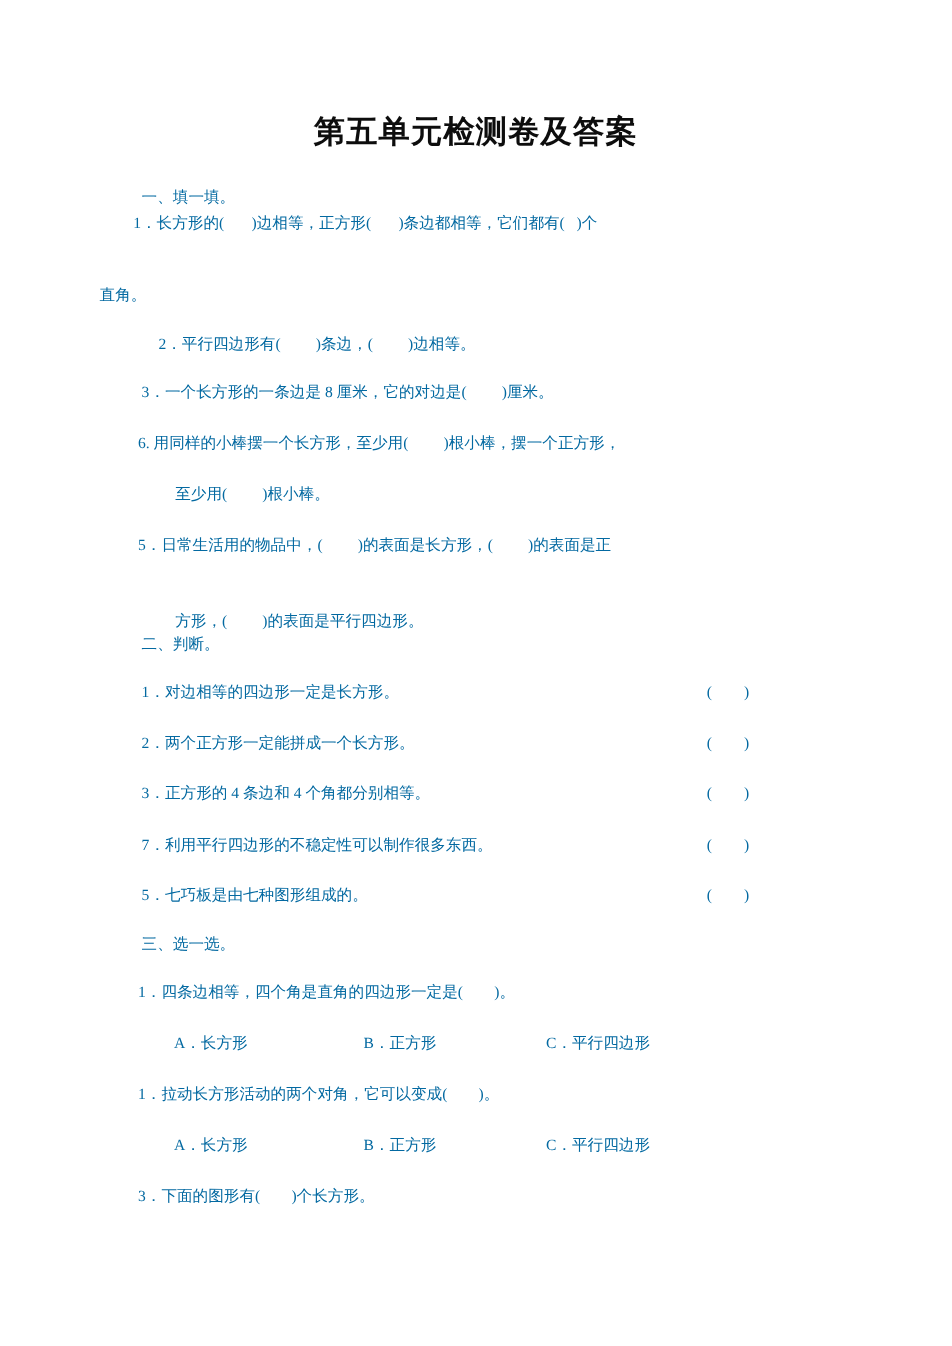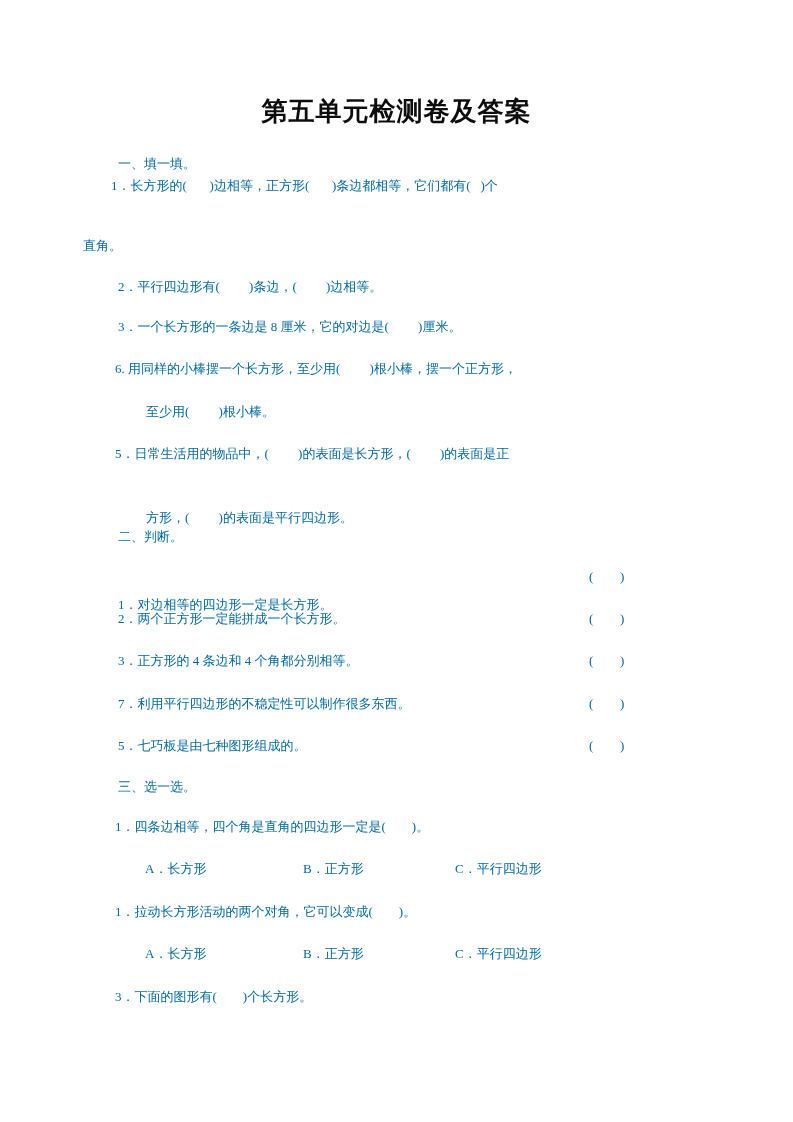--- a/index.html
+++ b/index.html
@@ -14,21 +14,21 @@
     background: #ffffff;
     overflow: hidden;
     font-family: "Liberation Serif", "DejaVu Serif", serif;
   }
   .title {
     position: absolute;
     left: 0;
     top: 92px;
     width: 100%;
     text-align: center;
-    font-family: Liberation Sans, sans-serif;
+    font-family: Liberation Mono, monospace;
     font-weight: bold;
     font-size: 26px;
     line-height: 38px;
     color: #0d0d0d;
     letter-spacing: 1px;
     margin: 0;
   }
   .line {
     position: absolute;
     white-space: pre;
@@ -44,32 +44,32 @@
 <body>
 
 <div class="page">
 
   <h1 class="title">第五单元检测卷及答案</h1>
 
   <section>
     <div class="line" style="left:118px; top:150px">一、填一填。</div>
     <div class="line" style="left:111px; top:172px">1．长方形的(       )边相等，正方形(       )条边都相等，它们都有(   )个</div>
     <div class="line" style="left:83px;  top:232px">直角。</div>
-    <div class="line" style="left:118px; top:273px">2．平行四边形有(         )条边，(         )边相等。</div>
+    <div class="line" style="left:132px; top:273px">2．平行四边形有(         )条边，(         )边相等。</div>
     <div class="line" style="left:118px; top:313px">3．一个长方形的一条边是 8 厘米，它的对边是(         )厘米。</div>
     <div class="line" style="left:115px; top:355px">6. 用同样的小棒摆一个长方形，至少用(         )根小棒，摆一个正方形，</div>
     <div class="line" style="left:146px; top:398px">至少用(         )根小棒。</div>
     <div class="line" style="left:115px; top:440px">5．日常生活用的物品中，(         )的表面是长方形，(         )的表面是正</div>
     <div class="line" style="left:146px; top:504px">方形，(         )的表面是平行四边形。</div>
   </section>
 
   <section>
     <div class="line" style="left:118px; top:523px">二、判断。</div>
 
-    <div class="line" style="left:118px; top:591px">1．对边相等的四边形一定是长方形。</div>
+    <div class="line" style="left:118px; top:563px">1．对边相等的四边形一定是长方形。</div>
     <div class="line answer-blank" style="left:589px; top:563px">(       )</div>
 
     <div class="line" style="left:118px; top:605px">2．两个正方形一定能拼成一个长方形。</div>
     <div class="line answer-blank" style="left:589px; top:605px">(       )</div>
 
     <div class="line" style="left:118px; top:647px">3．正方形的 4 条边和 4 个角都分别相等。</div>
     <div class="line answer-blank" style="left:589px; top:647px">(       )</div>
 
     <div class="line" style="left:118px; top:690px">7．利用平行四边形的不稳定性可以制作很多东西。</div>
     <div class="line answer-blank" style="left:589px; top:690px">(       )</div>

